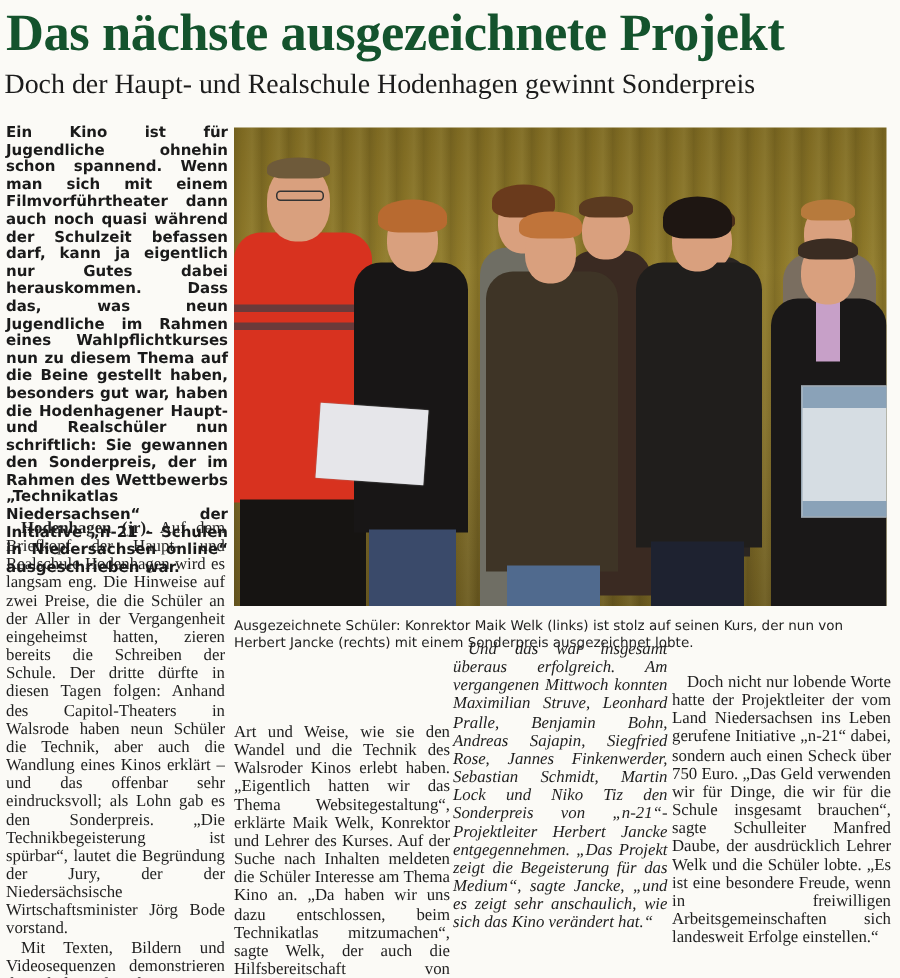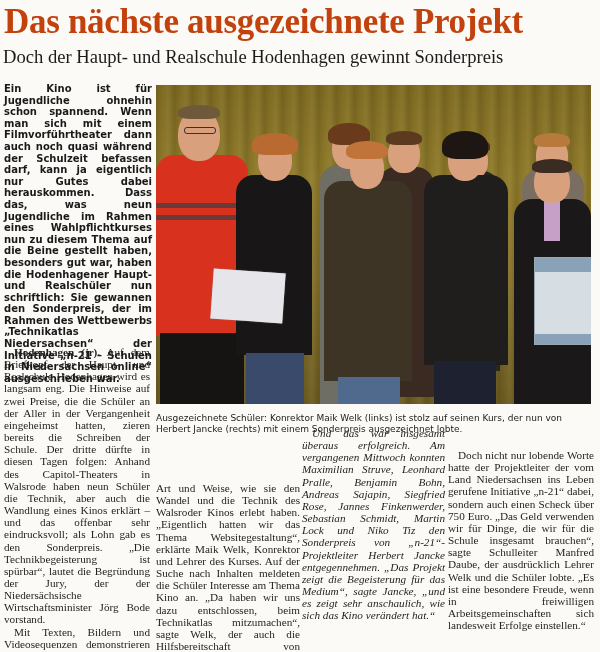--- a/index.html
+++ b/index.html
@@ -8,21 +8,21 @@
     background: #fbfaf6;
     color: #1a1a1a;
     position: relative;
   }
   .headline {
     position: absolute; left: 4px; top: 2px; width: 596px;
     font-family: "Liberation Serif", "DejaVu Serif", serif;
     font-weight: bold;
     font-size: 35px; line-height: 40px;
     letter-spacing: -0.3px;
-    color: #c2410c;
+    color: #14532d;
     white-space: nowrap;
   }
   .subhead {
     position: absolute; left: 3px; top: 45px;
     font-family: "Liberation Serif", "DejaVu Serif", serif;
     font-size: 18.6px; line-height: 24px;
     color: #1c1c1c;
     white-space: nowrap;
   }
   .teaser {

